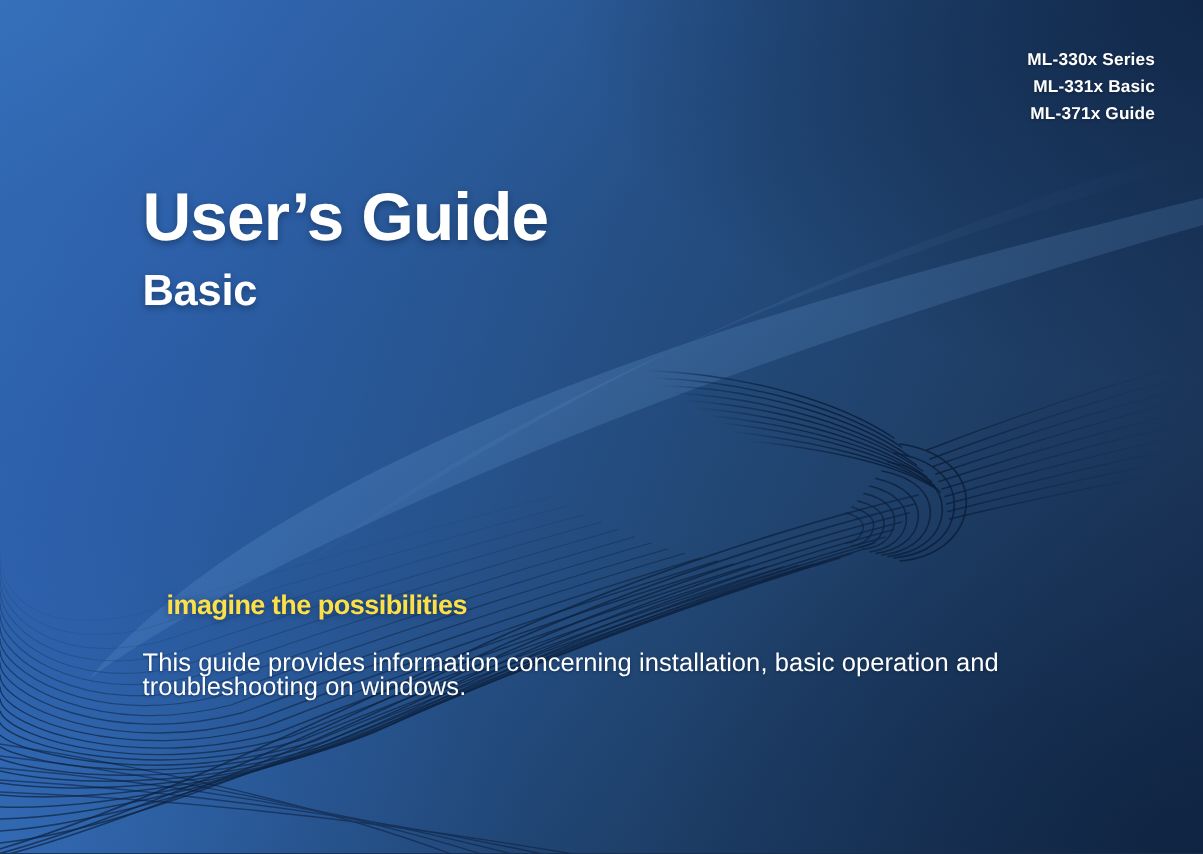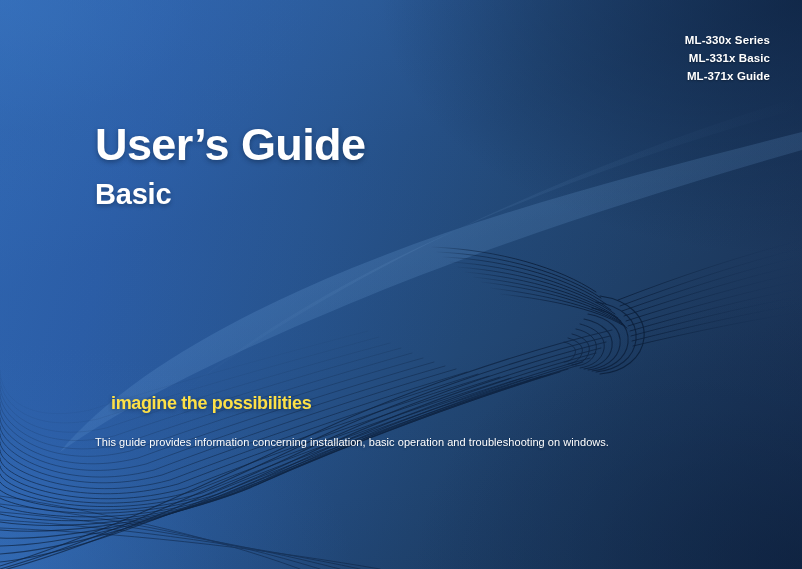--- a/index.html
+++ b/index.html
@@ -135,21 +135,21 @@
     white-space: nowrap;
     margin-left: 16px;
   }
 
   .blurb {
     position: absolute;
     left: 95px;
     top: 434px;
     width: 590px;
     color: #ffffff;
-    font-size: 11px;
+    font-size: 17px;
     font-weight: normal;
     line-height: 16px;
     letter-spacing: 0.05px;
     text-shadow: 0 1px 2px rgba(8,24,48,0.50);
   }
 </style>
 </head>
 <body>
 
 <div id="cover">

